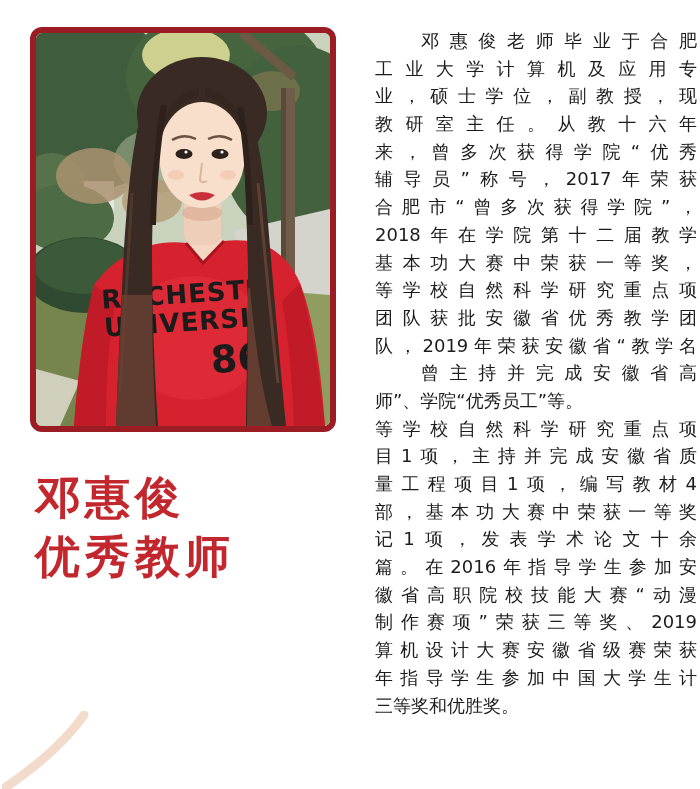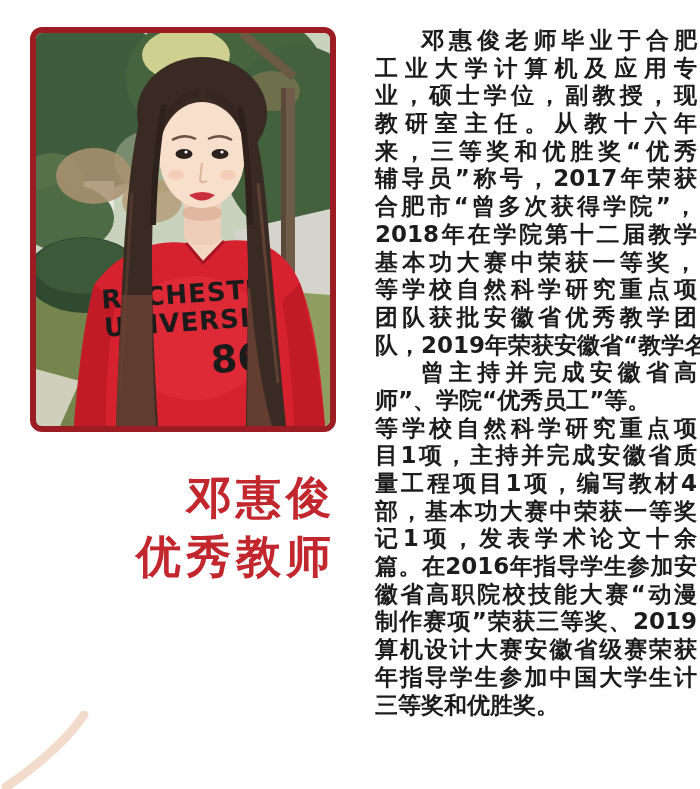--- a/index.html
+++ b/index.html
@@ -16,42 +16,41 @@
     width:294px;height:393px;
     border:6px solid var(--frame-color,#9c1c24);
     border-radius:12px;
     overflow:hidden;
     background:#c9d2bd;
   }
   .photo-frame svg{display:block;}
   
   .caption{
     position:absolute;left:30px;top:468px;width:306px;
-    text-align:right;
+    text-align:left;
     color:var(--accent-color,#c2272e);
     font-weight:bold;
   }
   .caption .line{
     font-size:45px;line-height:59px;letter-spacing:5px;text-indent:5px;
     white-space:nowrap;
   }
   
   .bio{
     position:absolute;left:375px;top:27px;width:322px;
     color:var(--text-color,#1c1c1c);
   }
   .bio-line{
-    font-size:23px;
+    font-size:18px;
     line-height:27.7px;
     height:27.7px;
     text-align:justify;
     text-align-last:justify;
     white-space:nowrap;
     letter-spacing:0;
-    font-weight:bold;
   }
   .bio-line.indent{text-indent:46px;}
   .bio-line.last{text-align-last:left;}
   
   .deco{
     position:absolute;left:0;bottom:0;width:110px;height:78px;
   }
 </style>
 </head>
 <body>
@@ -135,21 +134,21 @@
   <div class="caption">
     <div class="line">邓惠俊</div>
     <div class="line">优秀教师</div>
   </div>
 
   <div class="bio">
       <div class="bio-line indent">邓惠俊老师毕业于合肥</div>
       <div class="bio-line">工业大学计算机及应用专</div>
       <div class="bio-line">业，硕士学位，副教授，现</div>
       <div class="bio-line">教研室主任。从教十六年</div>
-      <div class="bio-line">来，三等奖和优胜奖“优秀</div>
+      <div class="bio-line">来，曾多次获得学院“优秀</div>
       <div class="bio-line">辅导员”称号，2017年荣获</div>
       <div class="bio-line">合肥市“曾多次获得学院”，</div>
       <div class="bio-line">2018年在学院第十二届教学</div>
       <div class="bio-line">基本功大赛中荣获一等奖，</div>
       <div class="bio-line">等学校自然科学研究重点项</div>
       <div class="bio-line">团队获批安徽省优秀教学团</div>
       <div class="bio-line">队，2019年荣获安徽省“教学名</div>
       <div class="bio-line indent">曾主持并完成安徽省高</div>
       <div class="bio-line last">师”、学院“优秀员工”等。</div>
       <div class="bio-line">等学校自然科学研究重点项</div>

